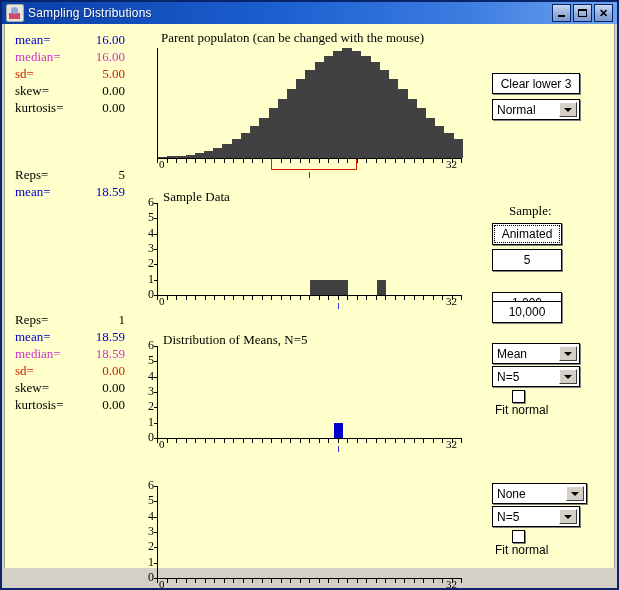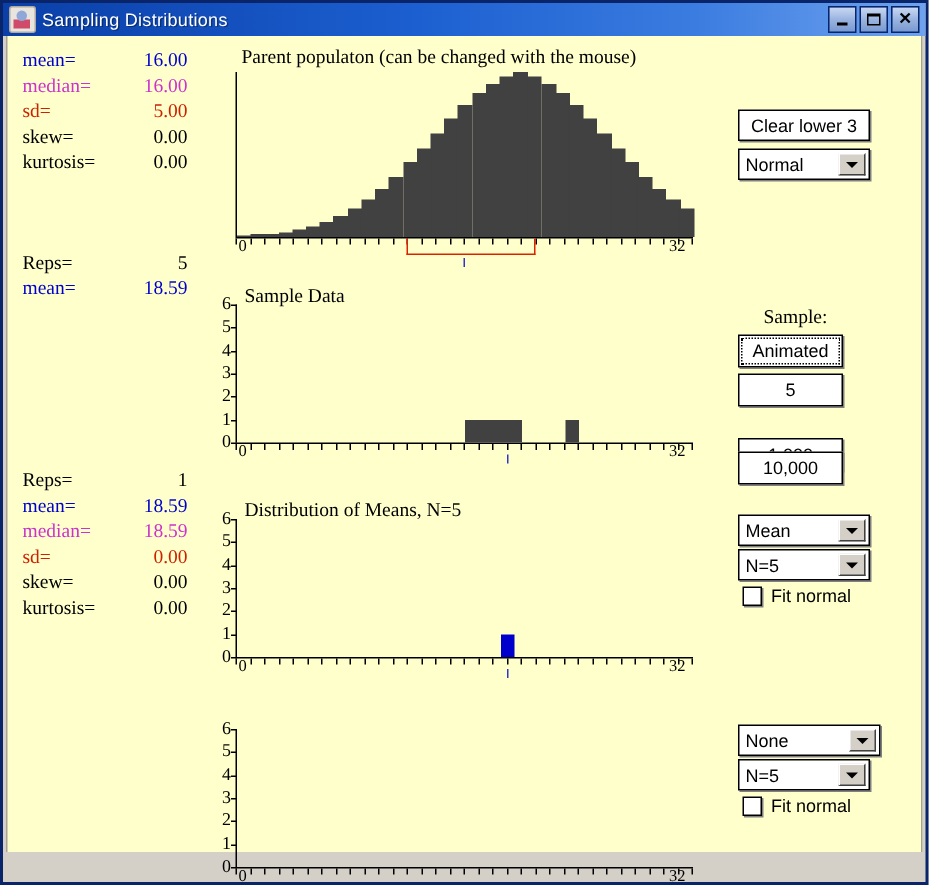--- a/index.html
+++ b/index.html
@@ -169,21 +169,21 @@
     display: block;
     width: 0; height: 0;
     border-left: 4px solid transparent;
     border-right: 4px solid transparent;
     border-top: 4px solid #000;
   }
   .chk-wrap {
     position: absolute;
     display: flex; align-items: center;
     font-family: "Liberation Sans", sans-serif;
-    font-size: 12px; color: #000;
+    font-size: 12px; color: #000; flex-direction: column;
   }
   .chk-box {
     width: 13px; height: 13px; box-sizing: border-box;
     background: #ffffff; border: 1px solid #000;
     box-shadow: 1px 1px 0 #808080;
     margin-right: 6px; flex: none;
   }
   .sample-label {
     position: absolute;
     font-size: 13px; color: #000;

